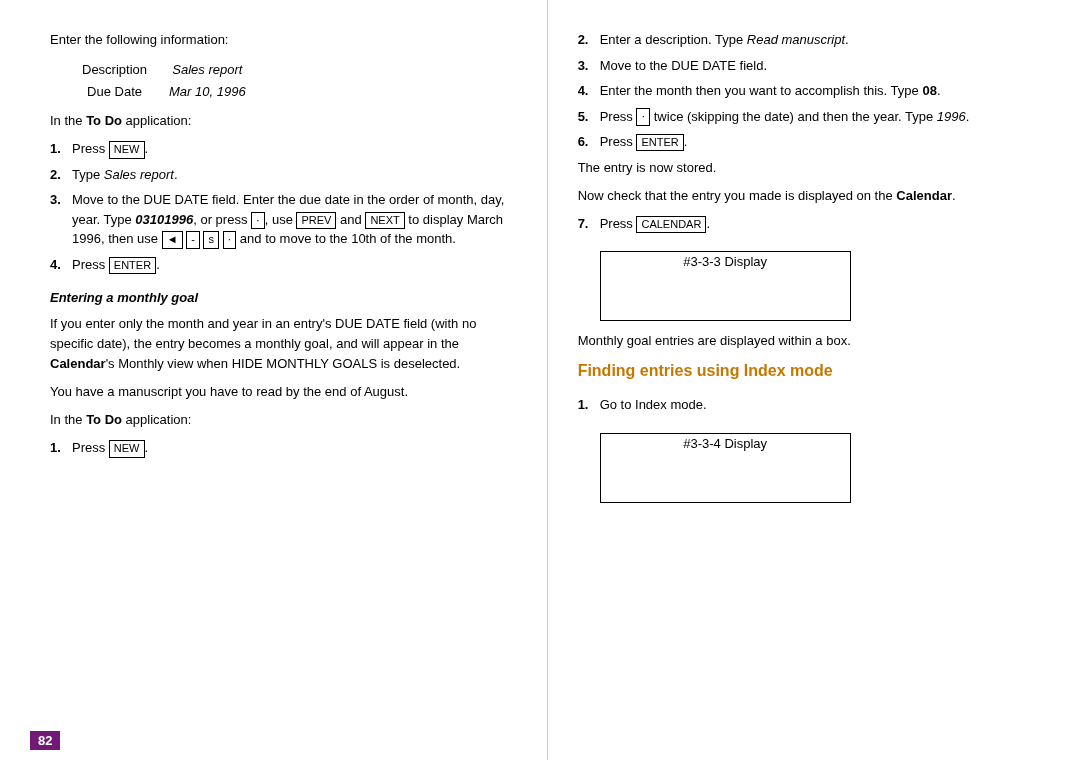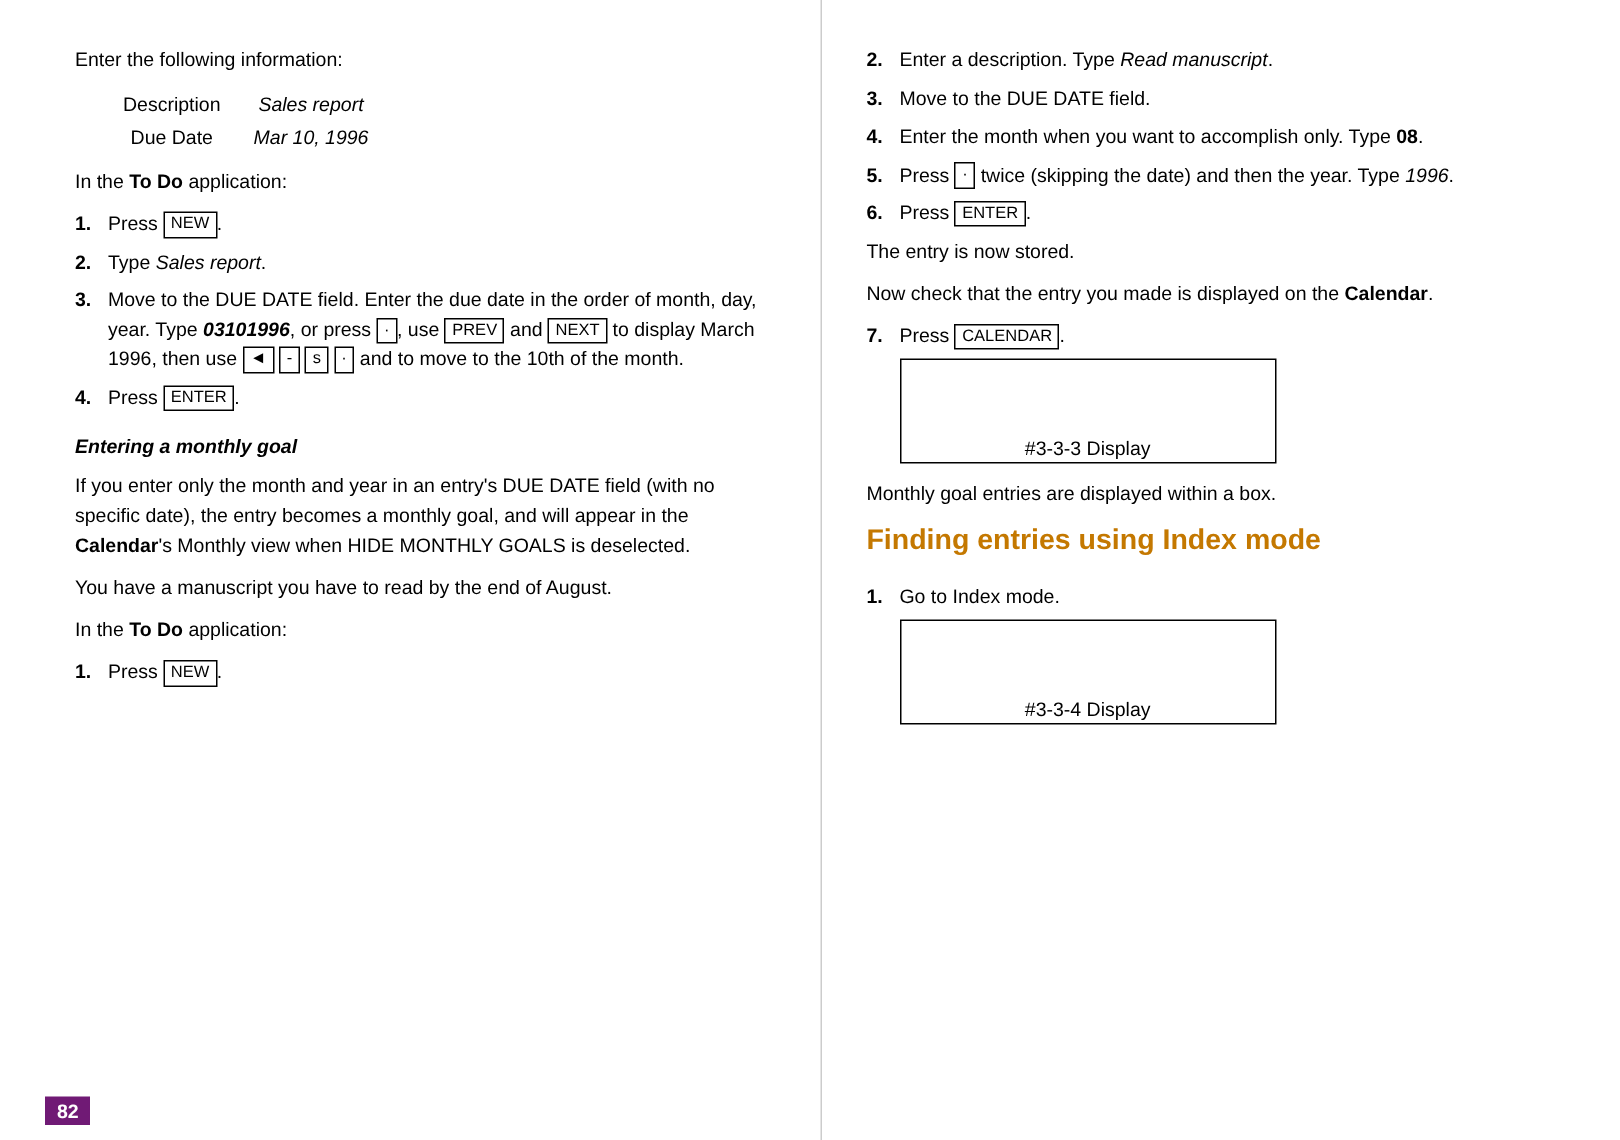--- a/index.html
+++ b/index.html
@@ -82,30 +82,30 @@
     }
     .para {
       margin-bottom: 8px;
       font-size: 13px;
       line-height: 1.55;
     }
     .display-box {
       border: 1px solid #000;
       width: 251px;
       height: 70px;
-      margin: 6px 0 10px 0;
+      margin: 18px 0 10px 0;
       display: flex;
-      align-items: flex-end;
+      align-items: flex-start;
       justify-content: center;
       font-size: 13px;
     }
     .section-title {
       color: #c47800;
       font-weight: bold;
-      font-size: 19px;
+      font-size: 16px;
       margin-bottom: 12px;
       margin-top: 4px;
     }
     .page-footer {
       position: absolute;
       bottom: 10px;
       left: 30px;
       font-weight: bold;
       font-size: 13px;
       background: #701a75;
@@ -199,21 +199,21 @@
           <span>Enter a description. Type </span><span class="italic">Read manuscript</span><span>.</span>
         </span>
       </li>
       <li class="step-block">
         <span class="step-num bold">3.</span>
         <span class="step-content">Move to the DUE DATE field.</span>
       </li>
       <li class="step-block">
         <span class="step-num bold">4.</span>
         <span class="step-content">
-          <span>Enter the month when you want to accomplish only. Type </span><span class="bold">08</span><span>.</span>
+          <span>Enter the month then you want to accomplish this. Type </span><span class="bold">08</span><span>.</span>
         </span>
       </li>
       <li class="step-block">
         <span class="step-num bold">5.</span>
         <span class="step-content">
           <span>Press </span><span class="kbd">·</span><span> twice (skipping the date) and then the year. Type </span><span class="italic">1996</span><span>.</span>
         </span>
       </li>
       <li class="step-block">
         <span class="step-num bold">6.</span>

